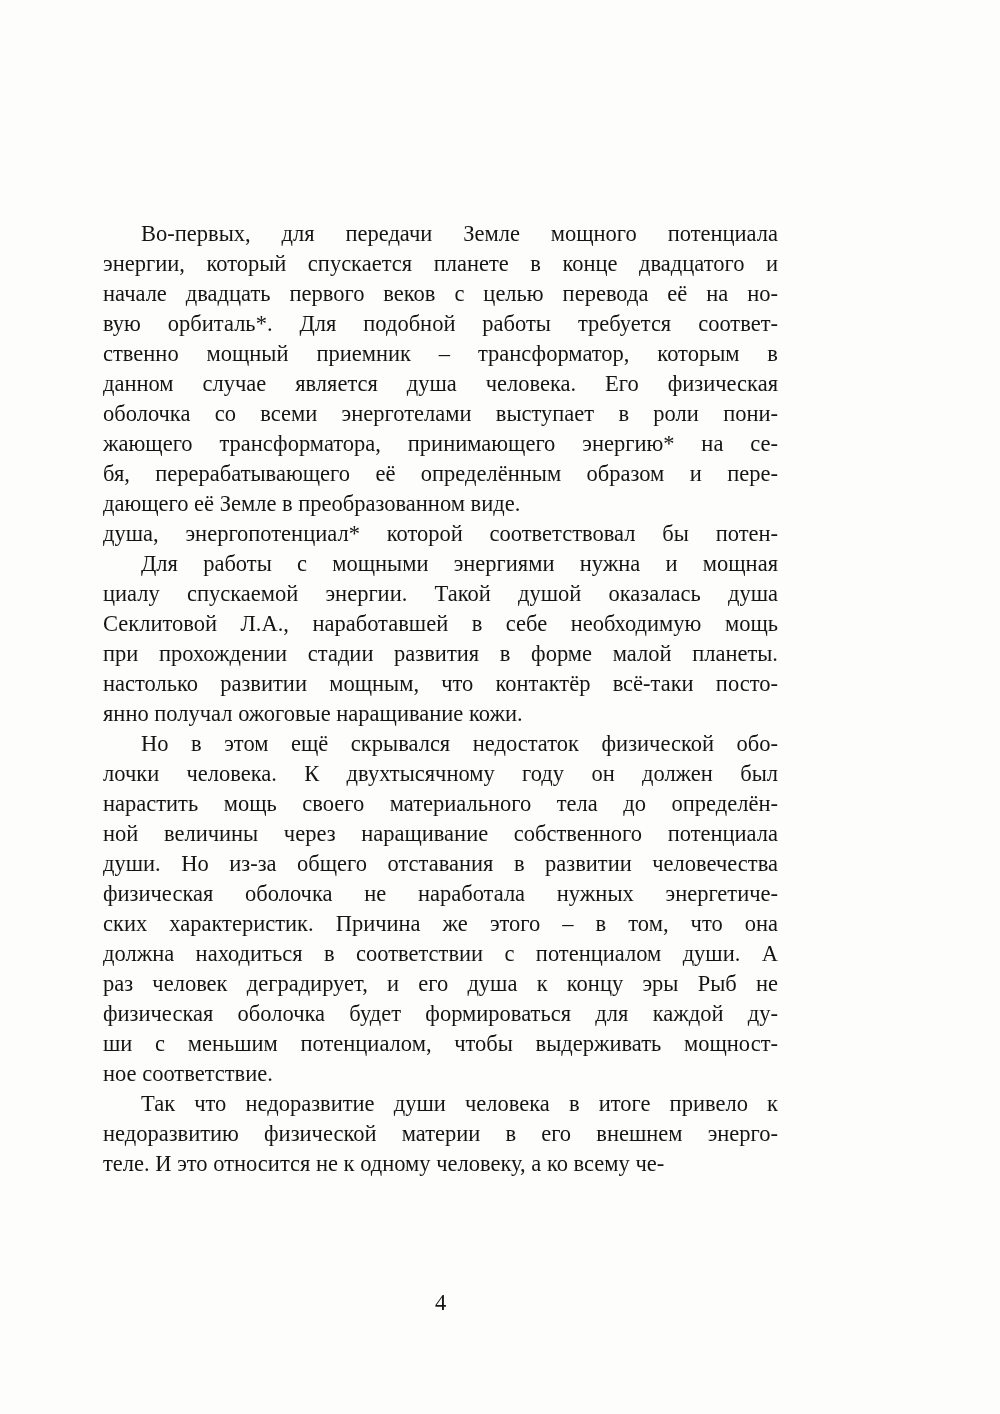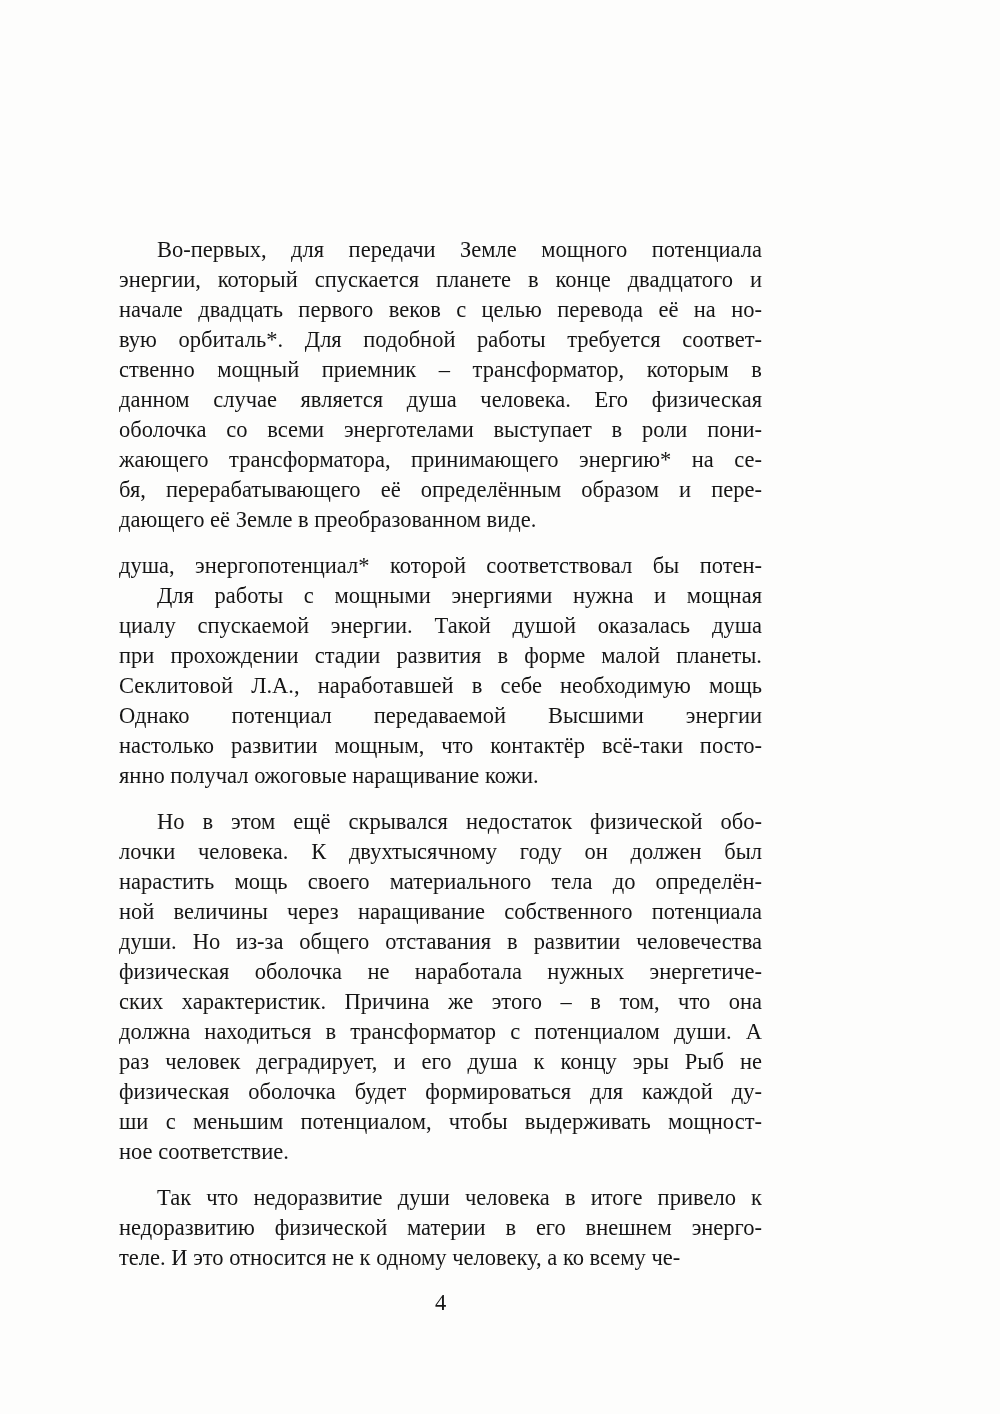--- a/index.html
+++ b/index.html
@@ -20,21 +20,21 @@
   .text-block {
     position: absolute;
     left: 103px;
     top: 219px;
     width: 675px;
     font-size: 22.5px;
     line-height: 30px;
     font-weight: 500;
   }
   .paragraph {
-    margin: 16px;
+    margin: 0;
     padding: 0;
   }
   .line {
     text-align: justify;
     text-align-last: justify;
   }
   .line.first {
     text-indent: 38px;
   }
   .line.last {
@@ -65,35 +65,34 @@
         <div class="line">данном случае является душа человека. Его физическая</div>
         <div class="line">оболочка со всеми энерготелами выступает в роли пони-</div>
         <div class="line">жающего трансформатора, принимающего энергию* на се-</div>
         <div class="line">бя, перерабатывающего её определённым образом и пере-</div>
         <div class="line last">дающего её Земле в преобразованном виде.</div>
       </div>
       <div class="paragraph">
         <div class="line">душа, энергопотенциал* которой соответствовал бы потен-</div>
         <div class="line first">Для работы с мощными энергиями нужна и мощная</div>
         <div class="line">циалу спускаемой энергии. Такой душой оказалась душа</div>
+        <div class="line">Секлитовой Л.А., наработавшей в себе необходимую мощь</div>
         <div class="line">при прохождении стадии развития в форме малой планеты.</div>
-        <div class="line">Секлитовой Л.А., наработавшей в себе необходимую мощь</div>
-        <div class="line">Однако потенциал передаваемой Высшими энергии</div>
         <div class="line">настолько развитии мощным, что контактёр всё-таки посто-</div>
         <div class="line last">янно получал ожоговые наращивание кожи.</div>
       </div>
       <div class="paragraph">
         <div class="line first">Но в этом ещё скрывался недостаток физической обо-</div>
         <div class="line">лочки человека. К двухтысячному году он должен был</div>
         <div class="line">нарастить мощь своего материального тела до определён-</div>
         <div class="line">ной величины через наращивание собственного потенциала</div>
         <div class="line">души. Но из-за общего отставания в развитии человечества</div>
         <div class="line">физическая оболочка не наработала нужных энергетиче-</div>
         <div class="line">ских характеристик. Причина же этого – в том, что она</div>
-        <div class="line">должна находиться в трансформатор с потенциалом души. А</div>
+        <div class="line">должна находиться в соответствии с потенциалом души. А</div>
         <div class="line">раз человек деградирует, и его душа к концу эры Рыб не</div>
         <div class="line">физическая оболочка будет формироваться для каждой ду-</div>
         <div class="line">ши с меньшим потенциалом, чтобы выдерживать мощност-</div>
         <div class="line last">ное соответствие.</div>
       </div>
       <div class="paragraph">
         <div class="line first">Так что недоразвитие души человека в итоге привело к</div>
         <div class="line">недоразвитию физической материи в его внешнем энерго-</div>
         <div class="line last">теле. И это относится не к одному человеку, а ко всему че-</div>
       </div>

